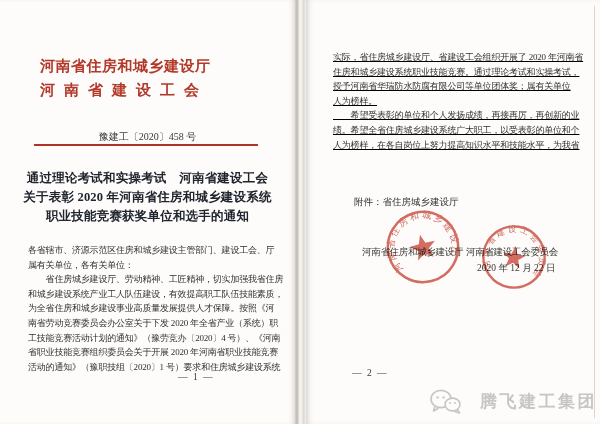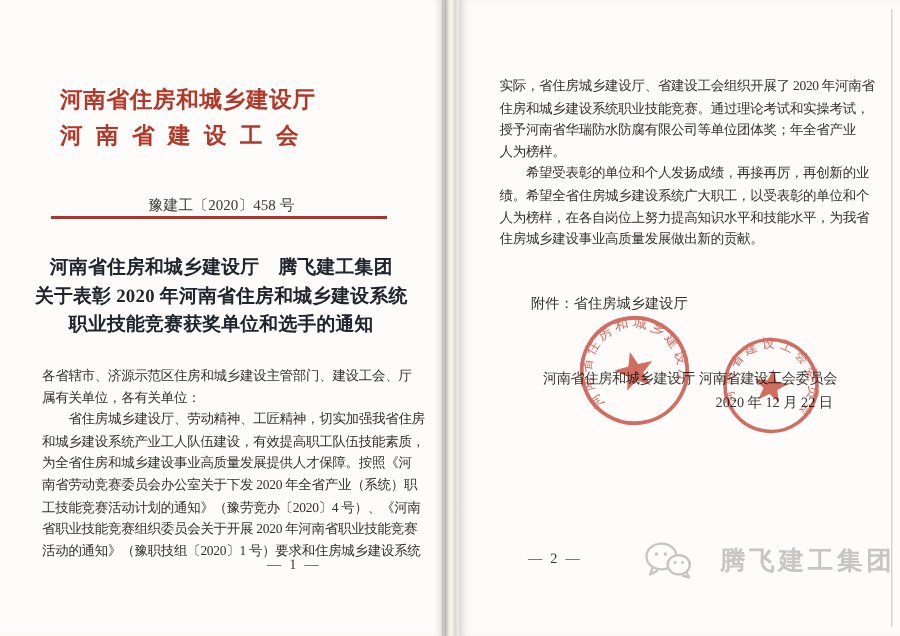--- a/index.html
+++ b/index.html
@@ -40,39 +40,39 @@
   
   .attachment{left:48px;top:196px;font-size:9.5px;color:#32302c;}
   .seal{position:absolute;mix-blend-mode:multiply;opacity:.8;}
   .seal-left{left:78px;top:208px;transform:rotate(-14deg);}
   .seal-right{left:174px;top:223px;transform:rotate(9deg);}
   .sig{font-size:9.5px;color:#3a3833;letter-spacing:-0.3px;}
   .sig-left{left:56px;top:246px;}
   .sig-right{left:160px;top:246px;}
   .sig-date{left:171px;top:262px;font-size:9.5px;color:#3a3833;}
   
-  .watermark{position:absolute;right:3px;top:360px;display:flex;align-items:center;gap:19px;}
+  .watermark{position:absolute;right:3px;top:388px;display:flex;align-items:center;gap:19px;}
   .watermark .wm-text{
     font-size:17px;color:#c7c6c2;letter-spacing:2.5px;font-weight:bold;
     font-family:"Liberation Sans","DejaVu Sans",sans-serif;white-space:pre;
   }
 </style>
 </head>
 <body>
 
 <div class="canvas">
 
   <div class="page page-left">
     <div class="txt red agency1">河南省住房和城乡建设厅</div>
     <div class="txt red agency2">河南省建设工会</div>
     <div class="txt doc-number">豫建工〔2020〕458 号</div>
     <div class="red-rule"></div>
 
     <div class="title-block">
-        <div class="line">河南省住房和城乡建设厅　腾飞建工集团</div>
+        <div class="line">通过理论考试和实操考试　河南省建设工会</div>
         <div class="line">关于表彰 2020 年河南省住房和城乡建设系统</div>
         <div class="line">职业技能竞赛获奖单位和选手的通知</div>
       </div>
 
     <div class="body-lines" style="left:28px;top:243px;">
         <div class="line">各省辖市、济源示范区住房和城乡建设主管部门、建设工会、厅</div>
         <div class="line">属有关单位，各有关单位：</div>
         <div class="line">　　省住房城乡建设厅、劳动精神、工匠精神，切实加强我省住房</div>
         <div class="line">和城乡建设系统产业工人队伍建设，有效提高职工队伍技能素质，</div>
         <div class="line">为全省住房和城乡建设事业高质量发展提供人才保障。按照《河</div>
@@ -83,29 +83,28 @@
       </div>
 
     <div class="txt pagenum" style="left:178px;top:372px;">— 1 —</div>
   </div>
 
   <div class="page-gap"></div>
 
   <div class="page page-right">
     <div class="edge-right"></div>
 
-    <div class="body-lines" style="left:27px;top:50px;">
+    <div class="body-lines" style="left:27px;top:50px;text-decoration:underline;">
         <div class="line">实际，省住房城乡建设厅、省建设工会组织开展了 2020 年河南省</div>
         <div class="line">住房和城乡建设系统职业技能竞赛。通过理论考试和实操考试，</div>
-        <div class="line">授予河南省华瑞防水防腐有限公司等单位团体奖；年全省产业</div>
+        <div class="line">授予河南省华瑞防水防腐有限公司等单位团体奖；属有关单位</div>
         <div class="line">人为榜样。</div>
         <div class="line">　　希望受表彰的单位和个人发扬成绩，再接再厉，再创新的业</div>
         <div class="line">绩。希望全省住房城乡建设系统广大职工，以受表彰的单位和个</div>
         <div class="line">人为榜样，在各自岗位上努力提高知识水平和技能水平，为我省</div>
-        <div class="line">住房城乡建设事业高质量发展做出新的贡献。</div>
       </div>
 
     <div class="txt attachment">附件：省住房城乡建设厅</div>
 
     <div class="txt sig sig-left">河南省住房和城乡建设厅</div>
     <div class="txt sig sig-right">河南省建设工会委员会</div>
     <div class="txt sig-date">2020 年 12 月 22 日</div>
 
     <svg class="seal seal-left" width="78" height="78" viewBox="0 0 80 80">
       <circle cx="40" cy="40" r="36" fill="none" stroke="#c8493c" stroke-width="2.6"></circle>

